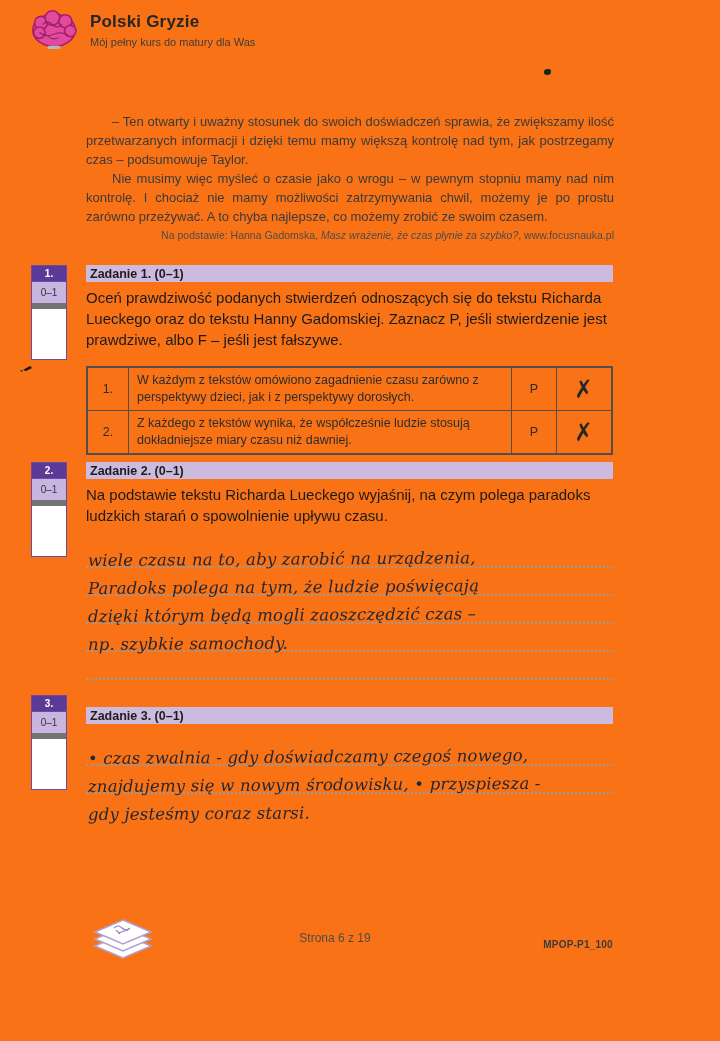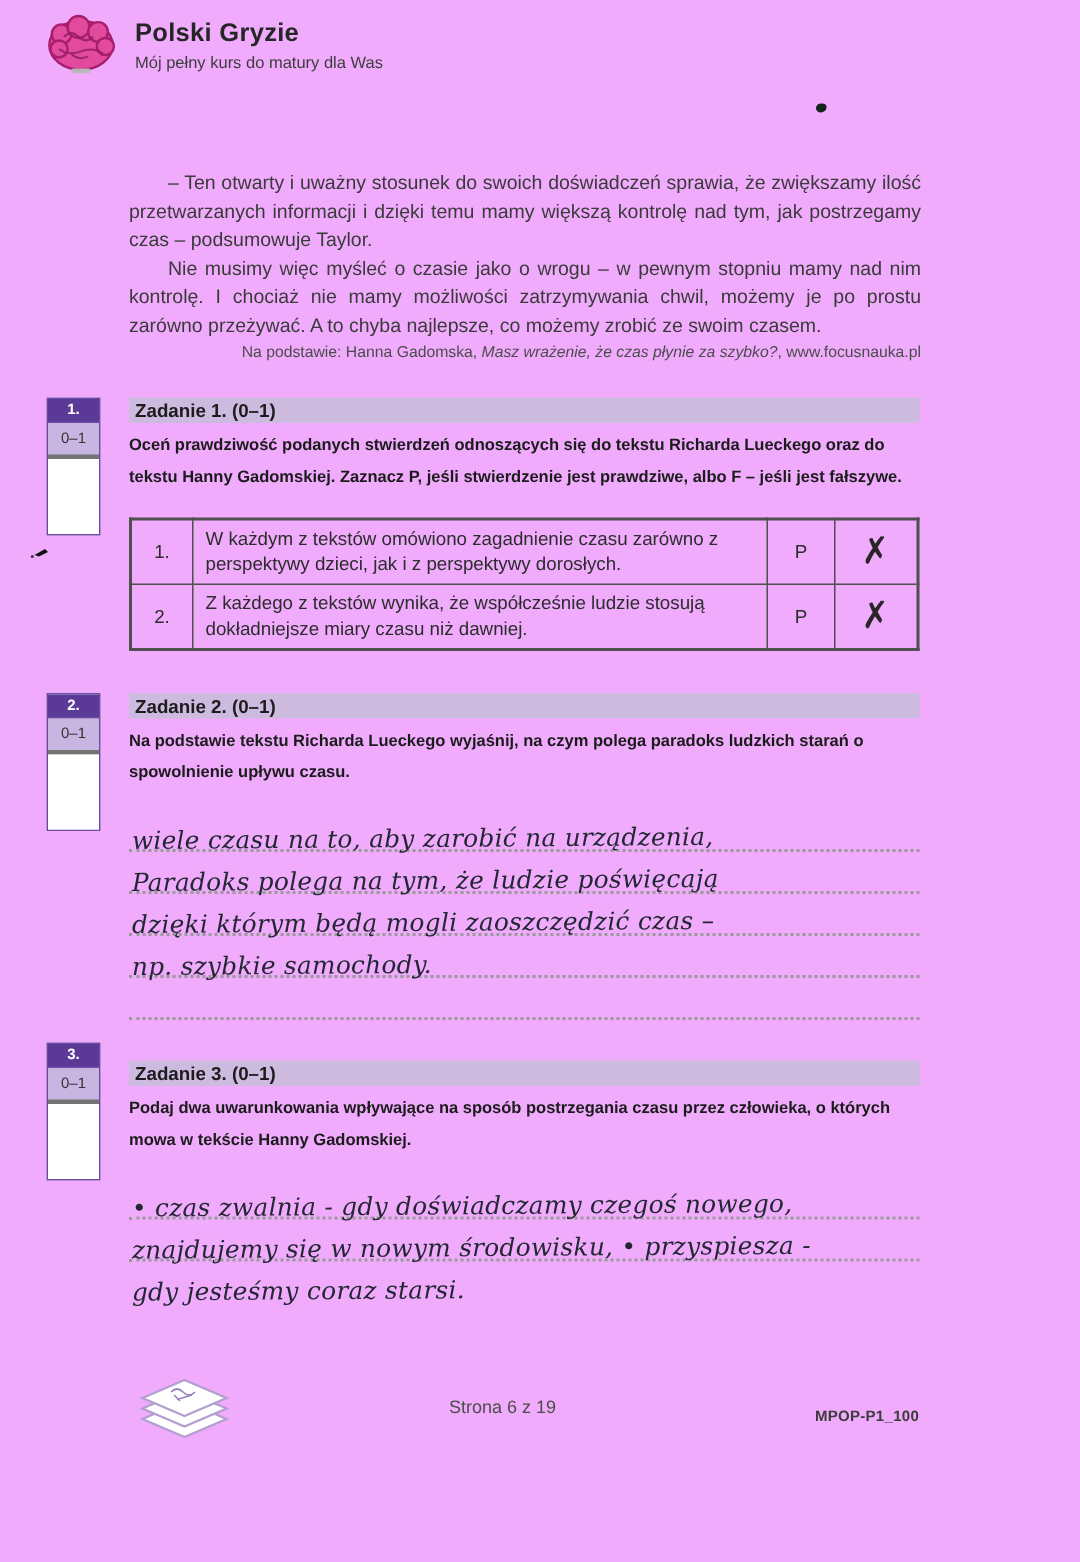--- a/index.html
+++ b/index.html
@@ -1,18 +1,18 @@
 <!DOCTYPE html>
 <html><head>
 <meta charset="utf-8">
 <style>
   html,body { margin:0; padding:0; background:#e8e8e8; }
   .page {
     position:relative; width:720px; height:1041px; margin:0 auto;
-    background:#f0abfc; overflow:hidden;
+    background:#f97316; overflow:hidden;
     font-family:"Liberation Sans", sans-serif; color:#2e2e2e;
   }
 
   
   .brand { position:absolute; left:28px; top:8px; display:flex; align-items:flex-start; }
   .brand-icon { width:52px; height:46px; }
   .brand-text { margin-left:10px; padding-top:4px; }
   .brand-title { font-size:17px; font-weight:bold; color:#262626; letter-spacing:0.2px; }
   .brand-tagline { font-size:11px; color:#3d3d3d; margin-top:4px; }
 
@@ -25,30 +25,30 @@
     font-size:13px; line-height:19px; color:#3a3a3a; text-align:justify; }
   .intro p { margin:0; text-indent:26px; }
   .source-line { margin-top:6px; font-size:10.5px; color:#4c4c4c; text-align:right; text-indent:0 !important; }
   .source-line .it { font-style:italic; }
 
   
   .task { position:absolute; left:86px; width:527px; }
   .task-bar { height:17px; background:#cdbadf; display:flex; align-items:center;
     padding-left:4px; box-sizing:border-box; }
   .task-bar span { font-size:12.5px; font-weight:bold; color:#1c1c1c;text-align:center; }
-  .task-instruction { margin-top:5px; font-size:11px; font-weight:bold;
+  .task-instruction { margin-top:5px; font-size:15px; font-weight:normal;
     line-height:21px; color:#1b1b1b; }
 
   
   .margin-box { position:absolute; left:31px; width:36px;
     border:1px solid #6d4aa3; box-sizing:border-box; background:#fff; }
   .margin-no { height:15px; background:#5a3a96; color:#fff; font-size:10px; font-weight:bold;
     display:flex; align-items:center; justify-content:center; border-bottom:1px solid #6d4aa3; }
   .margin-score { height:21px; background:#c9b5e2; color:#333; font-size:10px;
-    display:flex; align-items:center; justify-content:center; border-bottom:3px solid #737373; }
+    display:flex; align-items:center; justify-content:center; border-bottom:6px solid #737373; }
   .margin-empty { height:50px; background:#fff; }
 
   
   .tf-table { margin-top:16px; width:100%; border-collapse:collapse; }
   .tf-table td { border:1px solid #4f4f4f; font-size:12.5px; color:#2c2c2c; }
   .tf-table { border:2px solid #4f4f4f; }
   .td-no { width:38px; text-align:center; }
   .td-statement { padding:4px 8px; line-height:17px; }
   .td-p { width:42px; text-align:center; font-size:13px; }
   .td-f { width:52px; text-align:center; }
@@ -170,21 +170,20 @@
 
   <div class="margin-box" style="top:695px;">
     <div class="margin-no">3.</div>
     <div class="margin-score">0–1</div>
     <div class="margin-empty"></div>
   </div>
   <div class="task" style="top:695px;margin-top:12px;">
     <div class="task-bar">
       <span>Zadanie 3. (0–1)</span>
     </div>
-    <div class="task-instruction">Podaj dwa uwarunkowania wpływające na sposób postrzegania czasu przez człowieka, o których mowa w tekście Hanny Gadomskiej.</div>
     <div class="answers">
       <div class="answer-line">
           <span class="hand">• czas zwalnia - gdy doświadczamy czegoś nowego,</span>
         </div>
       <div class="answer-line">
           <span class="hand">znajdujemy się w nowym środowisku, • przyspiesza -</span>
         </div>
       <div class="answer-line no-dots">
           <span class="hand">gdy jesteśmy coraz starsi.</span>
         </div>

